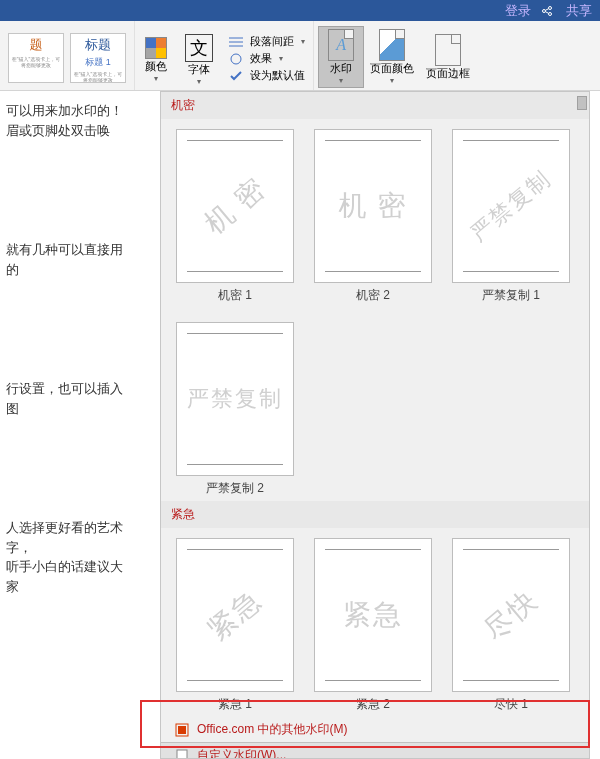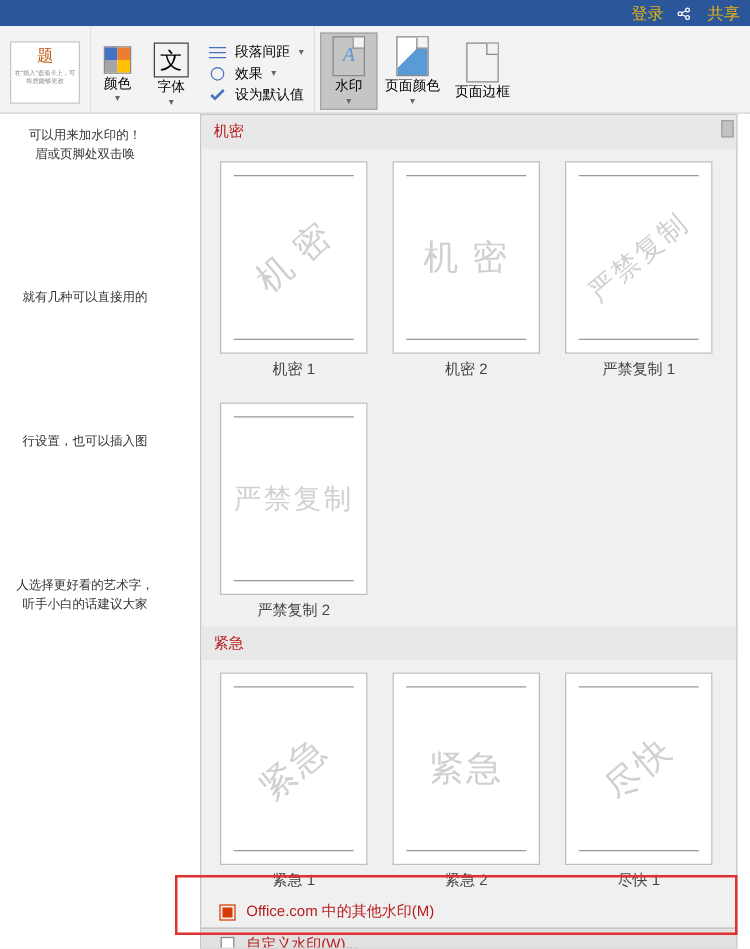--- a/index.html
+++ b/index.html
@@ -1,36 +1,36 @@
 <!DOCTYPE html>
 <html><head>
 <meta charset="utf-8">
 <style>
   * { margin: 0; padding: 0; box-sizing: border-box; }
   body { font-family: "Microsoft YaHei", sans-serif; font-size: 12px; background: #fff; width: 600px; height: 759px; overflow: hidden; position: relative; }
-  .titlebar { background: #2b579a; height: 21px; display: flex; justify-content: flex-end; align-items: center; padding-right: 8px; color: #eab308; font-size: 13px; }
+  .titlebar { background: #2b579a; height: 21px; display: flex; justify-content: flex-end; align-items: center; padding-right: 8px; color: #c4b5fd; font-size: 13px; }
   .titlebar span { margin-left: 10px; display: inline-flex; align-items: center; gap: 3px; }
   .ribbon { background: #f3f3f3; border-bottom: 1px solid #d4d4d4; height: 70px; display: flex; }
   .ribbon-group { display: flex; flex-direction: column; align-items: center; justify-content: flex-end; padding: 2px 4px; border-right: 1px solid #e1e1e1; }
   .styles-gallery { display: flex; gap: 6px; padding: 3px 4px; height: 58px; }
   .style-box { width: 56px; height: 50px; border: 1px solid #c6c6c6; background: #fff; padding: 2px; font-size: 9px; text-align: center; overflow: hidden; }
   .style-box .title-text { font-size: 13px; color: #2b579a; }
   .style-box .title-text.orange { color: #c55a11; }
   .style-box .body-text { font-size: 5px; color: #888; line-height: 1.2; margin-top: 2px; }
   .color-swatch { display: inline-block; }
   .swatch-grid { width: 22px; height: 22px; display: grid; grid-template-columns: 1fr 1fr; grid-template-rows: 1fr 1fr; border: 1px solid #888; }
   .swatch-grid div:nth-child(1){background:#4472c4;} .swatch-grid div:nth-child(2){background:#ed7d31;} .swatch-grid div:nth-child(3){background:#a5a5a5;} .swatch-grid div:nth-child(4){background:#ffc000;}
   .btn-col { display: flex; flex-direction: column; align-items: center; justify-content: center; padding: 2px 6px; cursor: pointer; font-size: 11px; }
   .btn-col.active { background: #c5c5c5; border: 1px solid #a3a3a3; }
   .btn-col .icon-holder { width: 32px; height: 32px; display: flex; align-items: center; justify-content: center; }
   .btn-col .dropdown-arrow { font-size: 8px; color: #666; }
   .side-opts { display: flex; flex-direction: column; gap: 2px; padding: 2px 4px; font-size: 11px; }
   .side-opts div { display: flex; align-items: center; gap: 7px; white-space: nowrap; }
   .side-opts .dd { font-size: 8px; color: #666; }
-  .page-area { position: absolute; left: 0; top: 91px; width: 136px; padding: 10px 6px; font-size: 10px; color: #333; line-height: 1.5; text-align: center; }
+  .page-area { position: absolute; left: 0; top: 91px; width: 136px; padding: 10px 6px; font-size: 13px; color: #333; line-height: 1.5; }
   .page-area p { margin-bottom: 100px; }
   .gallery-panel { position: absolute; left: 160px; top: 91px; right: 10px; bottom: 0; background: #f0f0f0; border: 1px solid #c6c6c6; overflow: hidden; }
   .section-header { background: #e8e8e8; padding: 5px 10px; font-size: 12px; color: #b91c1c; font-weight: 500; }
   .thumb-row { display: flex; gap: 18px; padding: 10px 14px 4px 14px; flex-wrap: wrap; }
   .thumb-item { display: flex; flex-direction: column; align-items: center; width: 120px; }
   .thumb-page { width: 118px; height: 154px; background: #fff; border: 1px solid #bdbdbd; position: relative; display: flex; align-items: center; justify-content: center; overflow: hidden; }
   .thumb-page::before, .thumb-page::after { content:""; position:absolute; left:10px; right:10px; height:1px; background:#999; }
   .thumb-page::before { top:10px; } .thumb-page::after { bottom:10px; }
   .watermark-text { color: #d0d0d0; font-size: 28px; font-family: "SimSun", serif; transform: rotate(-40deg); white-space: nowrap; letter-spacing: 2px; }
   .thumb-label { font-size: 12px; color: #444; margin-top: 4px; text-align:center; }
@@ -62,20 +62,25 @@
   </span>
 </div>
 
 <div class="ribbon">
   <div class="ribbon-group" style="align-items:flex-start;">
     <div class="styles-gallery">
       <div class="style-box">
         <div class="title-text orange">题</div>
         <div class="body-text">在"描入"选项卡上，可将您能够更改</div>
       </div>
+      <div class="style-box">
+        <div class="title-text">标题</div>
+        <div style="font-size:9px;color:#4472c4;margin-top:2px;">标题 1</div>
+        <div class="body-text">在"描入"选项卡上，可将您能够更改</div>
+      </div>
     </div>
   </div>
 
   <div class="ribbon-group">
     <div style="display:flex;gap:6px;">
       <div class="btn-col">
         <div class="swatch-grid color-swatch">
             <div></div>
             <div></div>
             <div></div>

